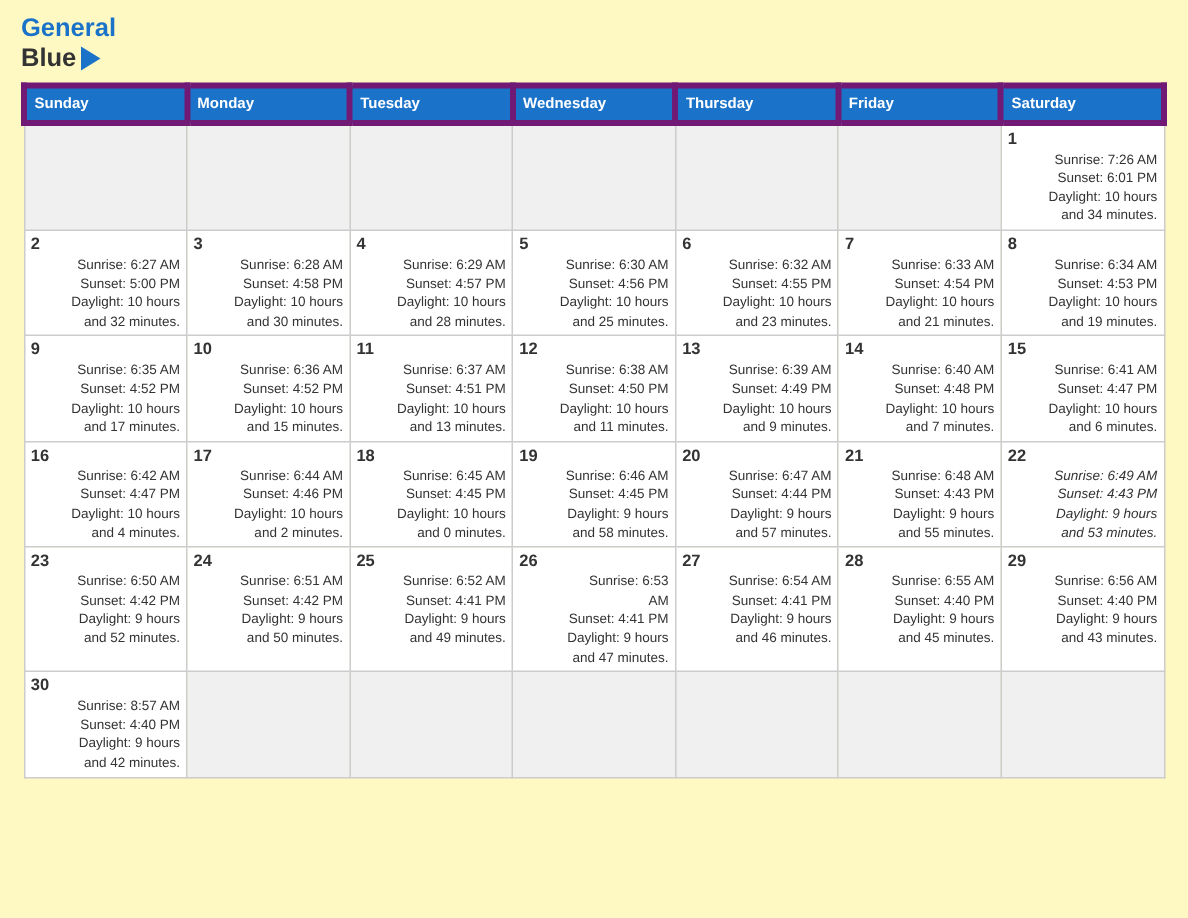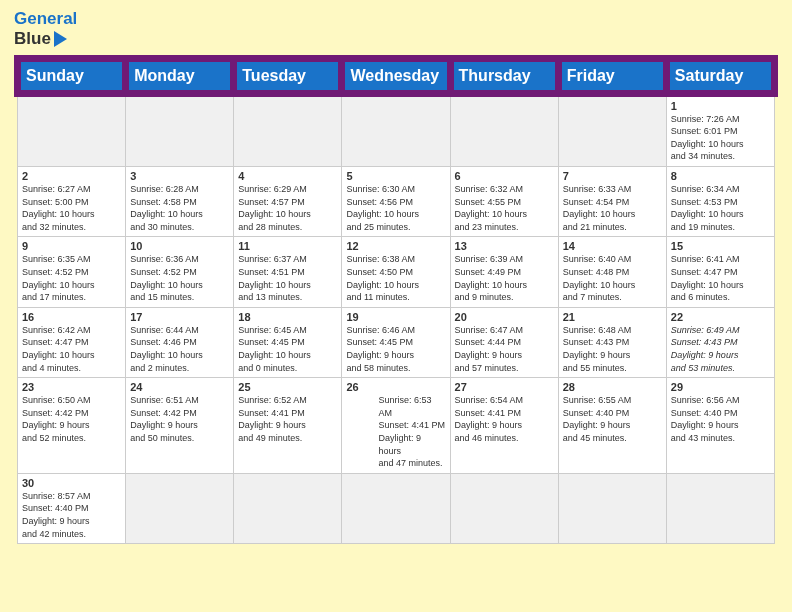--- a/index.html
+++ b/index.html
@@ -40,25 +40,25 @@
       color: #555;
     }
     .calendar {
       width: 100%;
       border-collapse: collapse;
       border: 1px solid #ccc;
     }
     .calendar th {
       background: #1a73c9;
       color: #fff;
-      font-size: 16px;
+      font-size: 10px;
       font-weight: bold;
       text-align: left;
       padding: 5px 5px;
-      border: 7px solid #701a75;
+      border: 4px solid #701a75;
     }
     .calendar td {
       border: 1px solid #ccc;
       vertical-align: top;
       padding: 3px 4px;
       font-size: 9.5px;
       color: #333;
       width: calc(100% / 7);
       background: #fff;
     }
@@ -68,20 +68,21 @@
     .day-number {
       font-weight: bold;
       font-size: 11px;
       display: block;
       margin-bottom: 1px;
     }
     .day-info {
       font-size: 9px;
       line-height: 1.4;
       color: #333;
+      text-align: right;
     }
     .last-row td {
       background: #f0f0f0;
     }
     .last-row td.has-day {
       background: #fff;
     }
   </style>
 </head>
 <body>

